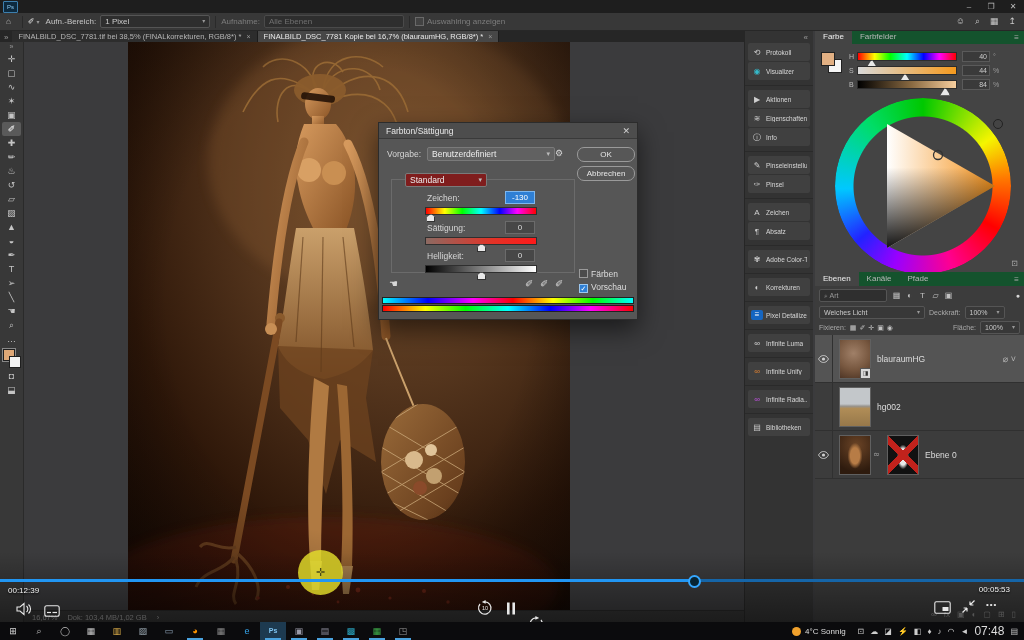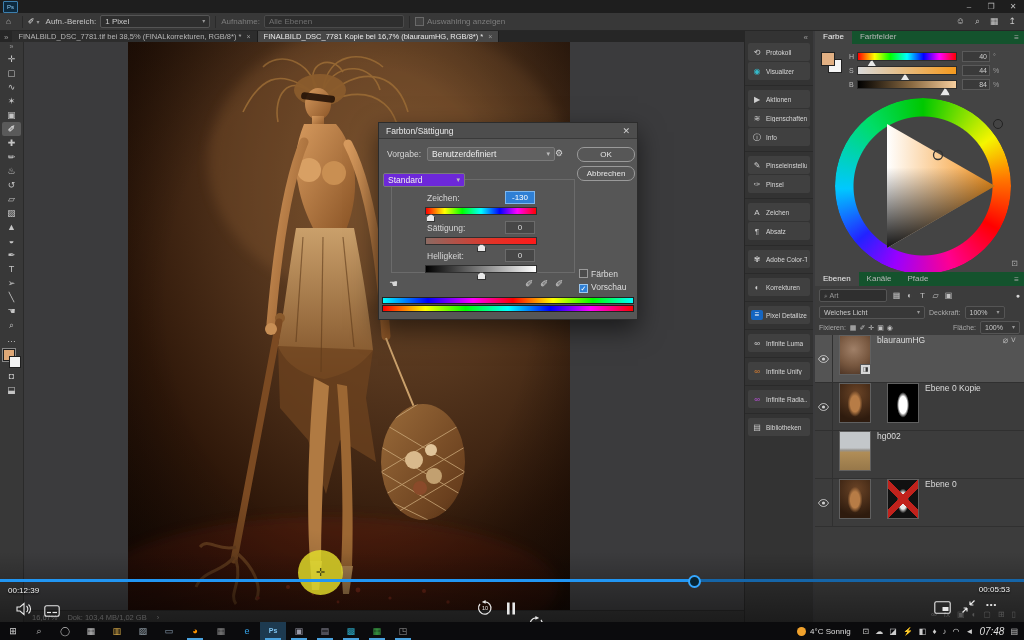--- a/index.html
+++ b/index.html
@@ -82,21 +82,21 @@
     background:conic-gradient(from 0deg,#00c800 0deg,#f5f500 55deg,#ff7700 85deg,#ff0000 120deg,#ff0090 160deg,#9900ff 200deg,#2222ff 230deg,#00c8ff 268deg,#00dd66 320deg,#00c800 360deg);
     -webkit-mask:radial-gradient(circle,transparent 69px,#000 70px);mask:radial-gradient(circle,transparent 69px,#000 70px);}
   .ring-mark{position:absolute;width:8px;height:8px;border:1.4px solid #222;border-radius:50%;}
   
   #layers-panel{position:absolute;right:0;top:272px;width:209px;bottom:18px;background:#3c3c3c;z-index:13;overflow:hidden;}
   .lp-row{display:flex;align-items:center;font-size:7px;color:#a9a9a9;padding:0 4px;}
   .srch{background:#2f2f2f;border:1px solid #555;border-radius:2px;height:11px;line-height:11px;padding:0 4px;color:#999;width:58px;font-size:7px;}
   .fil-ic{width:13px;text-align:center;color:#c2c2c2;font-size:8px;}
   .sel-box{background:#383838;border:1px solid #555;border-radius:2px;height:11px;line-height:11px;padding:0 4px;color:#c9c9c9;font-size:7px;display:flex;}
   .sel-box .car{margin-left:auto;padding-left:4px;color:#999;font-size:6px;}
-  .layer{position:relative;height:47px;border-bottom:1px solid #303030;display:flex;}
+  .layer{position:relative;height:47px;border-bottom:1px solid #303030;display:flex;align-items:center;}
   .layer.sel{background:#545454;}
   .eye-cell{width:17px;text-align:center;flex:none;border-right:1px solid #303030;align-self:stretch;display:flex;align-items:center;justify-content:center;}
   .thumb-box{width:30px;height:38px;border:1px solid #606060;margin-left:6px;flex:none;position:relative;background:#222;}
   .chain{width:10px;text-align:center;color:#9a9a9a;font-size:7px;flex:none;}
   .lname{font-size:8.5px;color:#dcdcdc;margin-left:6px;white-space:nowrap;overflow:hidden;}
   .th-texture{background:radial-gradient(circle at 45% 35%,#a08068,#77573f 55%,#4e3525 95%);}
   .th-figure{background:radial-gradient(ellipse 40% 55% at 50% 52%,#b77c46 0 38%,rgba(0,0,0,0) 62%),radial-gradient(circle at 55% 25%,#6b4426,#2e1b0e 80%);}
   .th-landscape{background:linear-gradient(to bottom,#c3c7ca 0 42%,#97938d 48%,#b08d57 54%,#97784a 100%);}
   .mask-white-fig{background:radial-gradient(ellipse 34% 56% at 50% 55%,#fff 0 40%,#000 60%);}
   .mask-dark{background:radial-gradient(circle at 25% 20%,#5e5e5e,#161616 60%);}
@@ -117,21 +117,21 @@
   #click-hl{position:absolute;left:298px;top:550px;width:45px;height:45px;border-radius:50%;background:rgba(227,222,43,.82);z-index:61;display:flex;align-items:center;justify-content:center;color:#4a4a18;font-size:11px;}
   
   #taskbar{position:absolute;left:0;right:0;bottom:0;height:18px;background:#0b0b0d;z-index:70;display:flex;align-items:center;font-size:8px;color:#dedede;}
   .tb-ic{width:26px;text-align:center;font-size:9px;position:relative;height:18px;line-height:18px;}
   .tb-ic.open::after{content:"";position:absolute;left:5px;right:5px;bottom:0;height:2px;background:#4aa3e0;}
   .tb-ic.active{background:#1d3a50;}
   .tray{display:flex;align-items:center;margin-left:auto;gap:6px;padding-right:6px;}
   .tray .t{font-size:8px;color:#cdcdcd;}
   #weather{display:flex;align-items:center;gap:4px;padding:0 6px;}
   #wdot{width:9px;height:9px;border-radius:50%;background:#f0a12c;}
-  #clock{font-size:10px;font-style:italic;}
+  #clock{font-size:12px;}
 </style>
 </head>
 <body>
 
 <div id="root">
 
   <div id="menubar">
     <div class="ps-badge">Ps</div>
     <div id="winctl">
       <div class="wbtn">–</div>
@@ -337,21 +337,21 @@
     <span class="dlg-lab" style="left:8px;top:26px;">Vorgabe:</span>
     <span class="ddl" style="position:absolute;left:48px;top:24px;width:118px;">
       <span>Benutzerdefiniert</span>
         <span class="car">▾</span>
     </span>
     <span class="dlg-lab" style="left:176px;top:25px;font-size:9px;">⚙</span>
     <div class="dlg-btn" style="top:24px;">OK</div>
     <div class="dlg-btn" style="top:43px;">Abbrechen</div>
 
     <div id="dlg-group"></div>
-    <span class="ddl" style="position:absolute;left:4px;top:50px;width:72px;background:#6d28d9;">
+    <span class="ddl" style="position:absolute;left:26px;top:50px;width:72px;background:#7f1d1d;">
       <span>Standard</span>
         <span class="car">▾</span>
     </span>
 
     <span class="dlg-lab" style="left:48px;top:70px;">Zeichen:</span>
     <div class="dlg-val hl" style="left:126px;top:68px;">-130</div>
     <div class="slider sl-hue" style="left:46px;top:84px;width:110px;"></div>
     <div class="thumb" id="th-hue" style="top: 91px; left: 47.4px;"></div>
 
     <span class="dlg-lab" style="left:48px;top:100px;">Sättigung:</span>
@@ -570,32 +570,20 @@
               <circle cx="5.5" cy="4" r="1.6" fill="#cfcfcf"></circle>
             </svg>
           </div>
           <div class="thumb-box th-texture">
             <div class="so-badge">◨</div>
           </div>
           <span class="lname">blauraumHG</span>
           <span style="margin-left: auto; margin-right: 8px; color: rgb(181, 181, 181); font-size: 9px;">⌀ ˅</span>
         </div>
         <div class="layer">
-          <div class="eye-cell">
-            <svg width="11" height="8" viewBox="0 0 11 8">
-              <path d="M0.5,4 C2,1.2 4,0.5 5.5,0.5 C7,0.5 9,1.2 10.5,4 C9,6.8 7,7.5 5.5,7.5 C4,7.5 2,6.8 0.5,4 Z" fill="none" stroke="#cfcfcf" stroke-width="0.9"></path>
-              <circle cx="5.5" cy="4" r="1.6" fill="#cfcfcf"></circle>
-            </svg>
-          </div>
-          <div class="thumb-box th-figure"></div>
-          <span class="chain" style="transform: rotate(90deg);">8</span>
-          <div class="thumb-box mask-whitefig mask-white-fig"></div>
-          <span class="lname">Ebene 0 Kopie</span>
-        </div>
-        <div class="layer">
           <div class="eye-cell"></div>
           <div class="thumb-box th-landscape"></div>
           <span class="lname">hg002</span>
         </div>
         <div class="layer">
           <div class="eye-cell">
             <svg width="11" height="8" viewBox="0 0 11 8">
               <path d="M0.5,4 C2,1.2 4,0.5 5.5,0.5 C7,0.5 9,1.2 10.5,4 C9,6.8 7,7.5 5.5,7.5 C4,7.5 2,6.8 0.5,4 Z" fill="none" stroke="#cfcfcf" stroke-width="0.9"></path>
               <circle cx="5.5" cy="4" r="1.6" fill="#cfcfcf"></circle>
             </svg>

